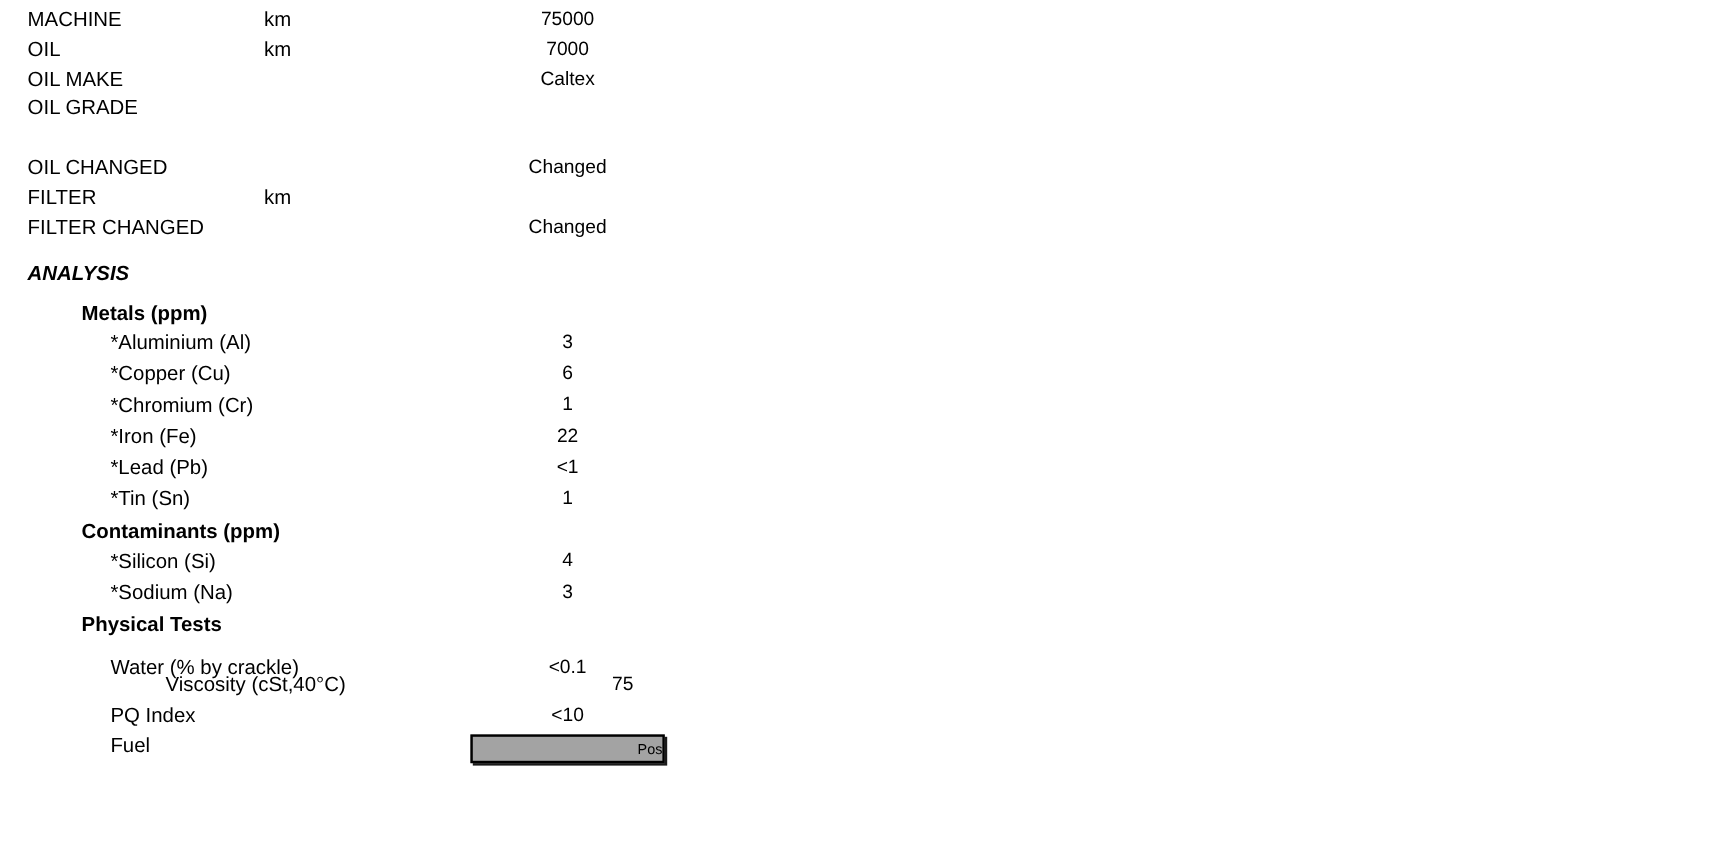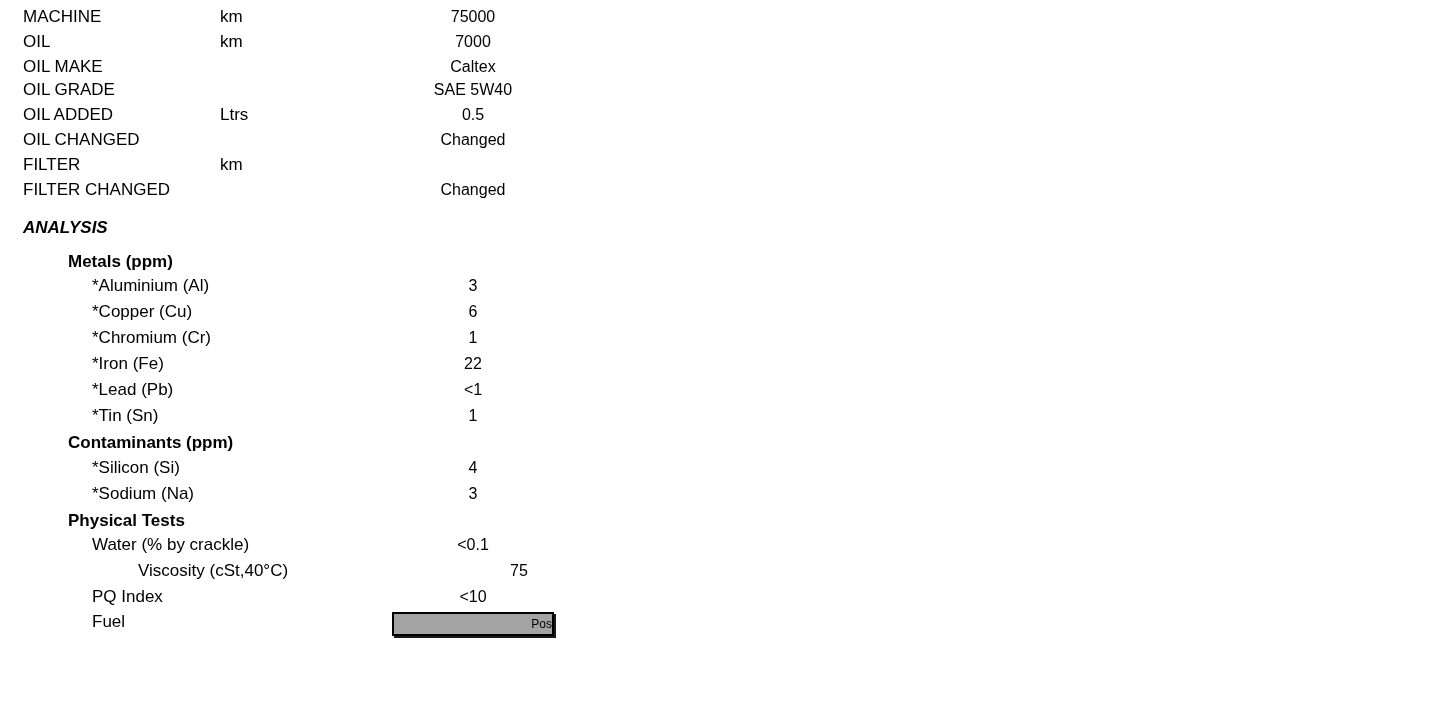--- a/index.html
+++ b/index.html
@@ -121,28 +121,22 @@
 
   <div class="row" style="top:55px;">
     <span class="lbl ind0">OIL MAKE</span>
     <span class="unit"></span>
     <span class="val">Caltex</span>
   </div>
 
   <div class="row" style="top:78px;">
     <span class="lbl ind0">OIL GRADE</span>
     <span class="unit"></span>
-    <span class="val">SAE 5W40</span>
-  </div>
-
-  <div class="row" style="top:103px;">
-    <span class="lbl ind0">OIL ADDED</span>
-    <span class="unit">Ltrs</span>
-    <span class="val">0.5</span>
-  </div>
+  </div>
+
 
   <div class="row" style="top:128px;">
     <span class="lbl ind0">OIL CHANGED</span>
     <span class="unit"></span>
     <span class="val">Changed</span>
   </div>
 
   <div class="row" style="top:153px;">
     <span class="lbl ind0">FILTER</span>
     <span class="unit">km</span>
@@ -196,21 +190,21 @@
   </div>
   <div class="row" style="top:482px;">
     <span class="lbl ind2">*Sodium (Na)</span>
     <span class="val">3</span>
   </div>
 
   <div class="row" style="top:509px;padding-left:24px;">
     <span class="lbl ind1">Physical Tests</span>
   </div>
 
-  <div class="row" style="top:533px;padding-left:40px;">
+  <div class="row" style="top:545px;padding-left:40px;">
     <span class="lbl ind2">Water (% by crackle)</span>
     <span class="val">&lt;0.1</span>
   </div>
   <div class="row" style="top:559px;margin-left:46px;">
     <span class="lbl ind2">Viscosity (cSt,40°C)</span>
     <span class="val">75</span>
   </div>
   <div class="row" style="top:585px;padding-left:39px;">
     <span class="lbl ind2">PQ Index</span>
     <span class="val">&lt;10</span>

